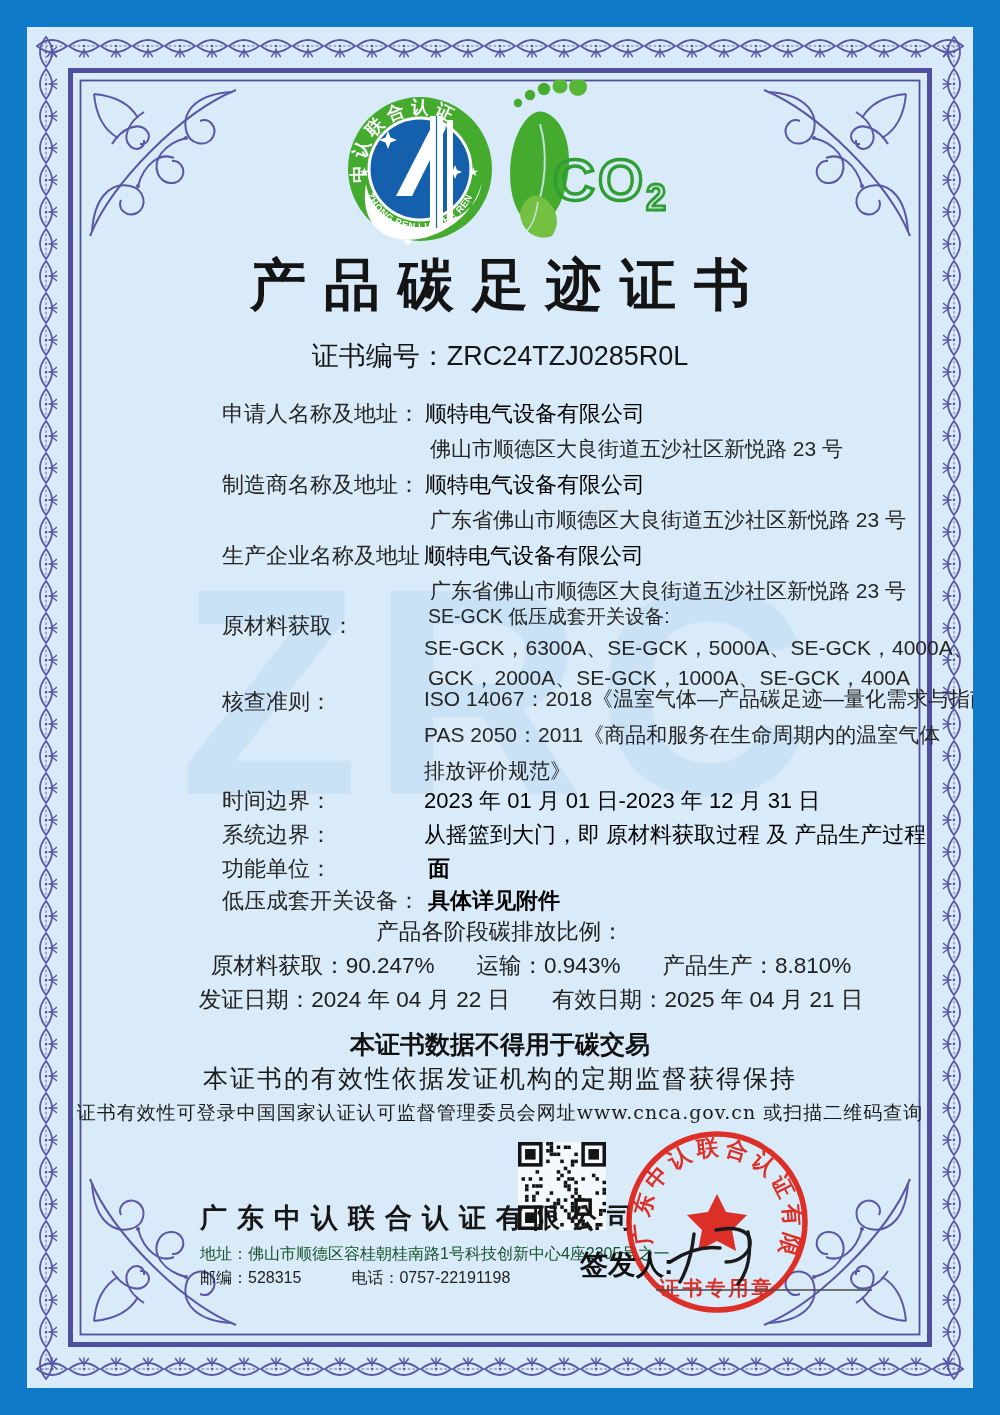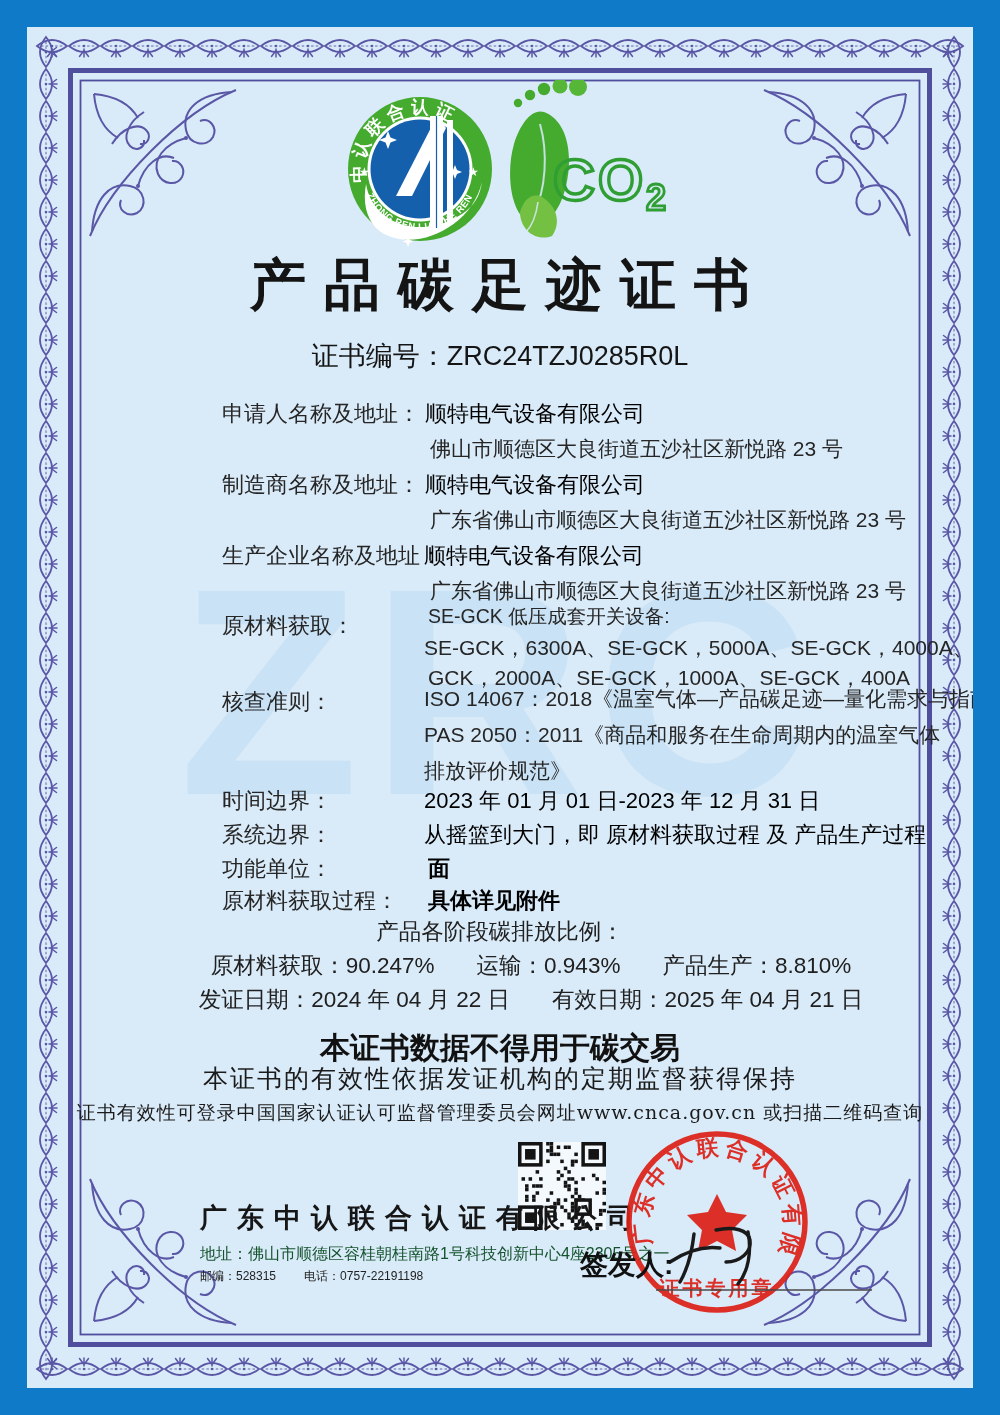--- a/index.html
+++ b/index.html
@@ -18,24 +18,24 @@
   .val{font-size:22px;color:#000000;white-space:nowrap;}
   .val-sm{font-size:21px;color:#262626;white-space:nowrap;}
   .val-xs{font-size:19.5px;color:#262626;white-space:nowrap;}
   .bold{font-weight:bold;}
   .center-line{left:0;width:100%;text-align:center;font-size:22.5px;color:#202020;}
   .row-flex{left:0;width:100%;display:flex;justify-content:center;gap:42px;font-size:22.5px;color:#202020;padding-left:31px;}
   .serif1{left:0;top:1062px;width:100%;text-align:center;font-size:25px;letter-spacing:2px;
           font-family:"DejaVu Serif","Liberation Serif",serif;color:#1b1b1b;}
   .serif2{left:0;top:1100px;width:100%;text-align:center;font-size:19px;letter-spacing:1px;
           font-family:"DejaVu Serif","Liberation Serif",serif;color:#1b1b1b;}
-  .notice{left:0;top:1028px;width:100%;text-align:center;font-size:30px;font-weight:bold;color:#111;}
+  .notice{left:0;top:1028px;width:100%;text-align:center;font-size:25px;font-weight:bold;color:#111;}
   .company{left:200px;top:1200px;font-size:27px;font-weight:600;letter-spacing:10px;color:#161616;}
   .addr{left:200px;top:1244px;font-size:16px;font-weight:500;color:#14532d;}
-  .postrow{left:200px;top:1268px;font-size:12px;font-weight:500;color:#222;display:flex;gap:28px;}
+  .postrow{left:200px;top:1268px;font-size:16px;font-weight:500;color:#222;display:flex;gap:50px;}
   .issuer{left:580px;top:1246px;font-size:28px;font-weight:bold;color:#101010;z-index:5;}
   svg text{font-family:"Liberation Sans","DejaVu Sans",sans-serif;}
 </style>
 </head>
 <body>
 
 <div class="page">
 
   <div class="watermark">ZRC</div>
 
@@ -284,21 +284,21 @@
 
   <div class="abs lbl" style="left:222px;top:786px">时间边界：</div>
   <div class="abs val" style="left:424px;top:786px">2023 年 01 月 01 日-2023 年 12 月 31 日</div>
 
   <div class="abs lbl" style="left:222px;top:820px">系统边界：</div>
   <div class="abs val" style="left:424px;top:820px">从摇篮到大门，即 原材料获取过程 及 产品生产过程</div>
 
   <div class="abs lbl" style="left:222px;top:854px">功能单位：</div>
   <div class="abs val bold" style="left:428px;top:854px">面</div>
 
-  <div class="abs lbl" style="left:222px;top:886px">原材料获取过程：</div>
+  <div class="abs lbl" style="left:222px;top:886px">低压成套开关设备：</div>
   <div class="abs val bold" style="left:428px;top:886px">具体详见附件</div>
 
   <div class="abs center-line" style="top:916px">产品各阶段碳排放比例：</div>
   <div class="abs row-flex" style="top:950px">
     <span>原材料获取：90.247%</span>
     <span>运输：0.943%</span>
     <span>产品生产：8.810%</span>
   </div>
   <div class="abs row-flex" style="top:984px">
     <span>发证日期：2024 年 04 月 22 日</span>

